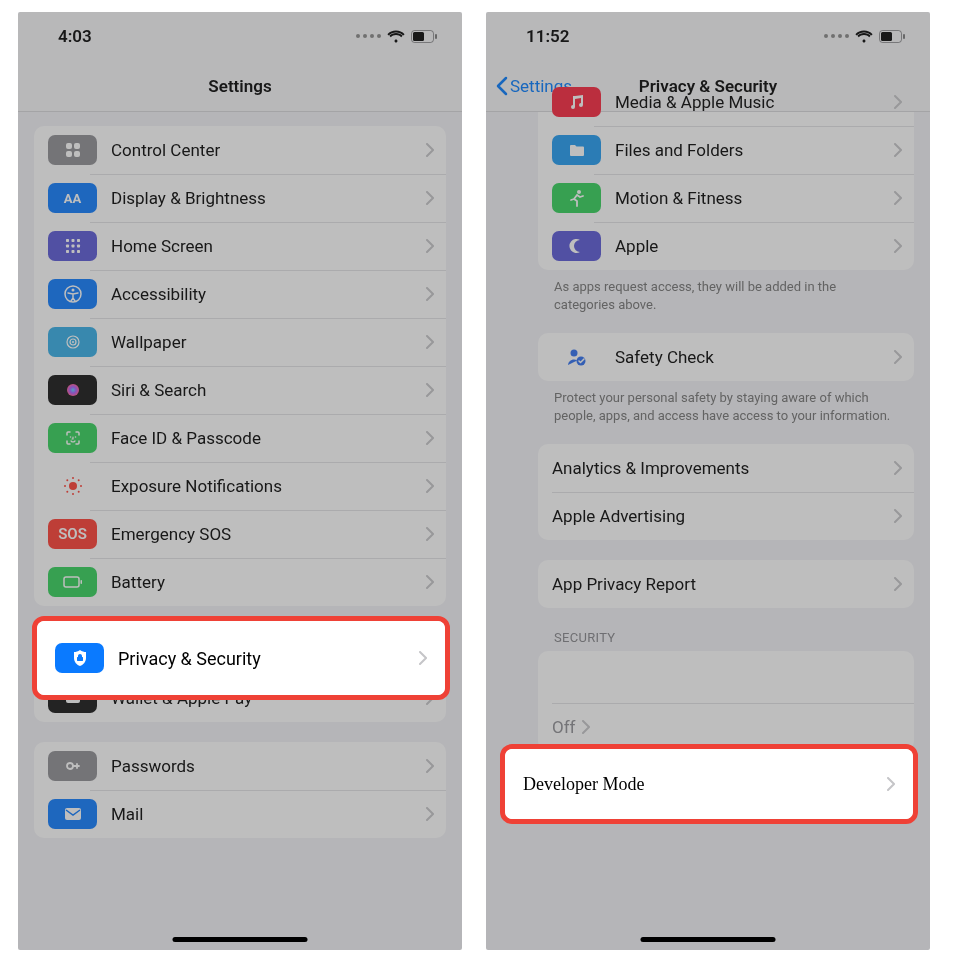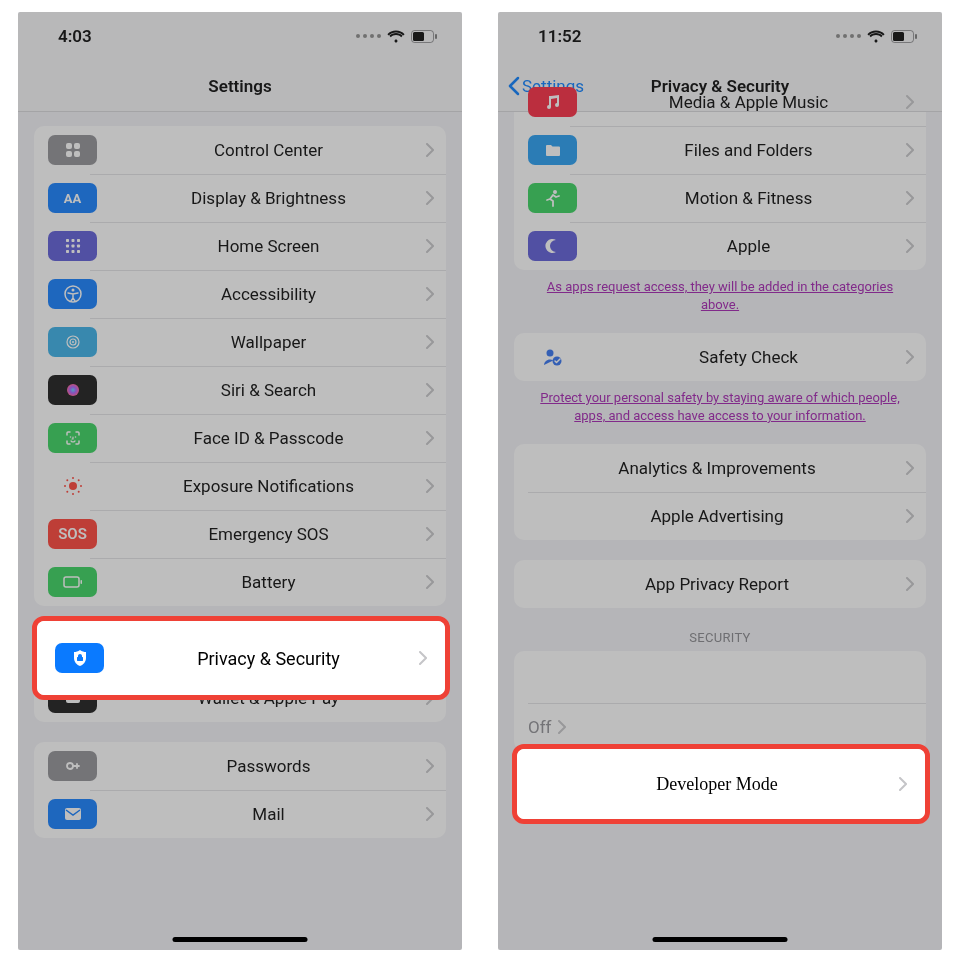--- a/index.html
+++ b/index.html
@@ -4,21 +4,21 @@
 <style>
   * { box-sizing: border-box; margin: 0; padding: 0; }
   body {
     font-family: -apple-system, BlinkMacSystemFont, "Segoe UI", Roboto, sans-serif;
     background: #fff;
     width: 960px;
     height: 964px;
     overflow: hidden;
     position: relative;
   }
-  .phones { display: flex; gap: 36px; padding: 12px 18px; text-align: center; }
+  .phones { display: flex; gap: 24px; padding: 12px 18px; }
   .phone {
     width: 444px;
     height: 938px;
     background: #f2f2f6;
     border-radius: 2px;
     position: relative;
     overflow: hidden;
   }
   .dim-overlay {
     position: absolute; inset: 0;
@@ -72,22 +72,22 @@
     width:49px; height:30px; border-radius:7px;
     margin-right:14px;
     display:flex; align-items:center; justify-content:center;
     flex-shrink:0;
     color:#fff; font-size:15px; font-weight:600;
   }
   .row .label { font-size:17px; color:#000; flex:1; }
   .row .chevron { color:#c5c5c8; flex-shrink:0; }
   .row .trailing { color:#8e8e93; font-size:17px; margin-right:6px;}
   .footer-text {
-    font-size:13px; color:#a21caf;
-    padding: 8px 16px 0 16px; line-height:1.35;text-decoration:underline;
+    font-size:13px; color:#737373;
+    padding: 8px 16px 0 16px; line-height:1.35;
   }
   .section-header {
     font-size:13px; color:#85858a;
     text-transform:uppercase;
     padding: 22px 16px 6px 16px;
     letter-spacing:0.3px;
   }
   .home-indicator {
     position:absolute; bottom:8px; left:50%; transform:translateX(-50%);
     width:135px; height:5px; border-radius:3px; background:#000;
@@ -99,21 +99,21 @@
     border:5px solid #ef4136;
     border-radius:12px;
     background:#fff;
     box-shadow: 0 0 0 0 transparent;
   }
   .highlight .row { background:#fff; border-radius:8px; }
   .highlight .row::before{display:none;}
   
   .group.cut-top { margin-top:-34px; }
   
-  .content.scroll { margin-top:0; }
+  .content.scroll { margin-top:0;margin-left:36px; }
   
   svg { display:block; }
   
   .bg-grey{background:#8e8e93}.bg-blue{background:#0a7aff}.bg-indigo{background:#5856d6}.bg-black{background:#111}
   .bg-green{background:#30d158}.bg-red{background:#ff3b30}
   .bg-dot{background:#fff}
   .bg-teal{background:#32ade6}
   .bg-folder{background:#1e9af1}.bg-music{background:#fa233b}
   .bg-moon{background:#5856d6}.bg-safety{background:#fff}
   .pill{font-size:11px;font-weight:700}

